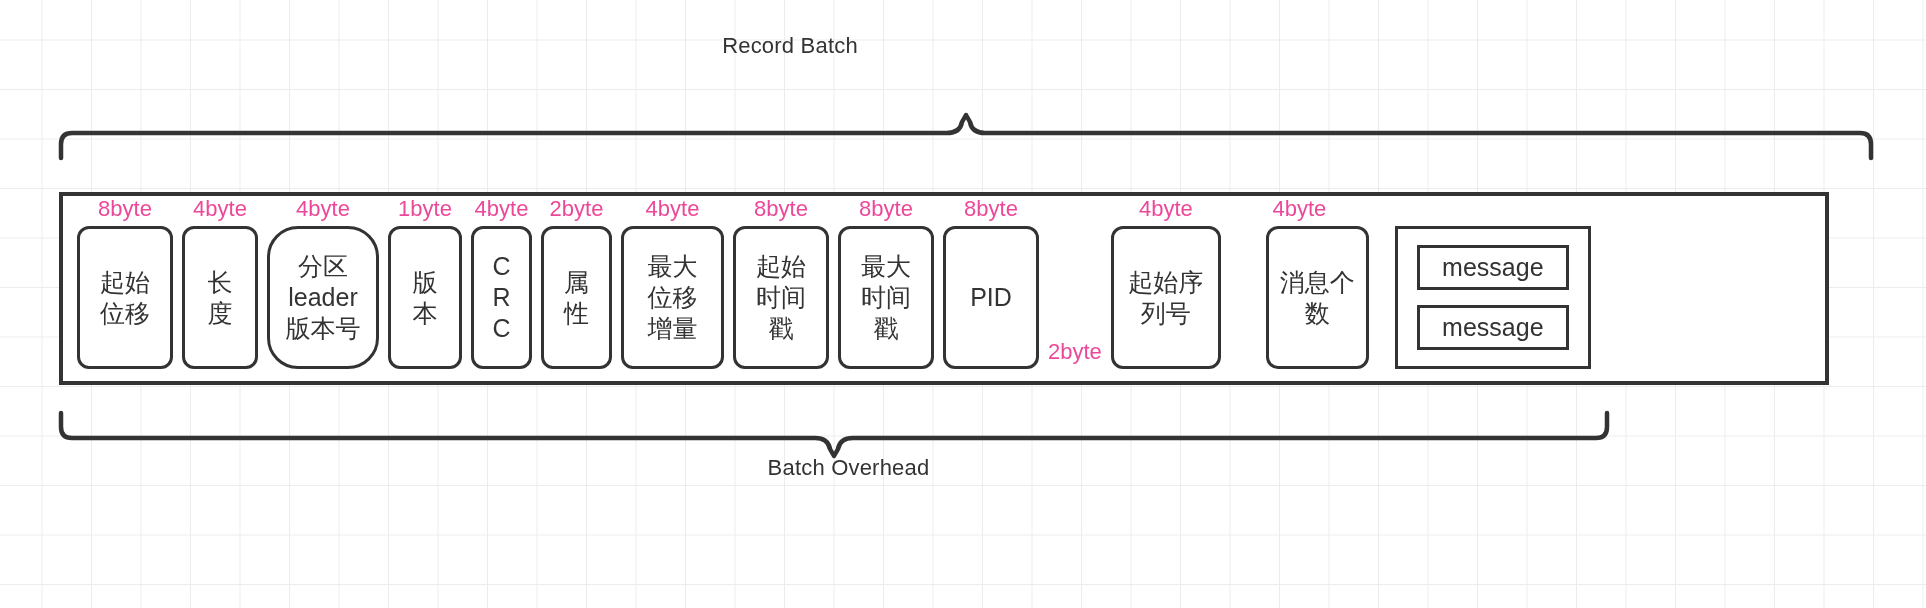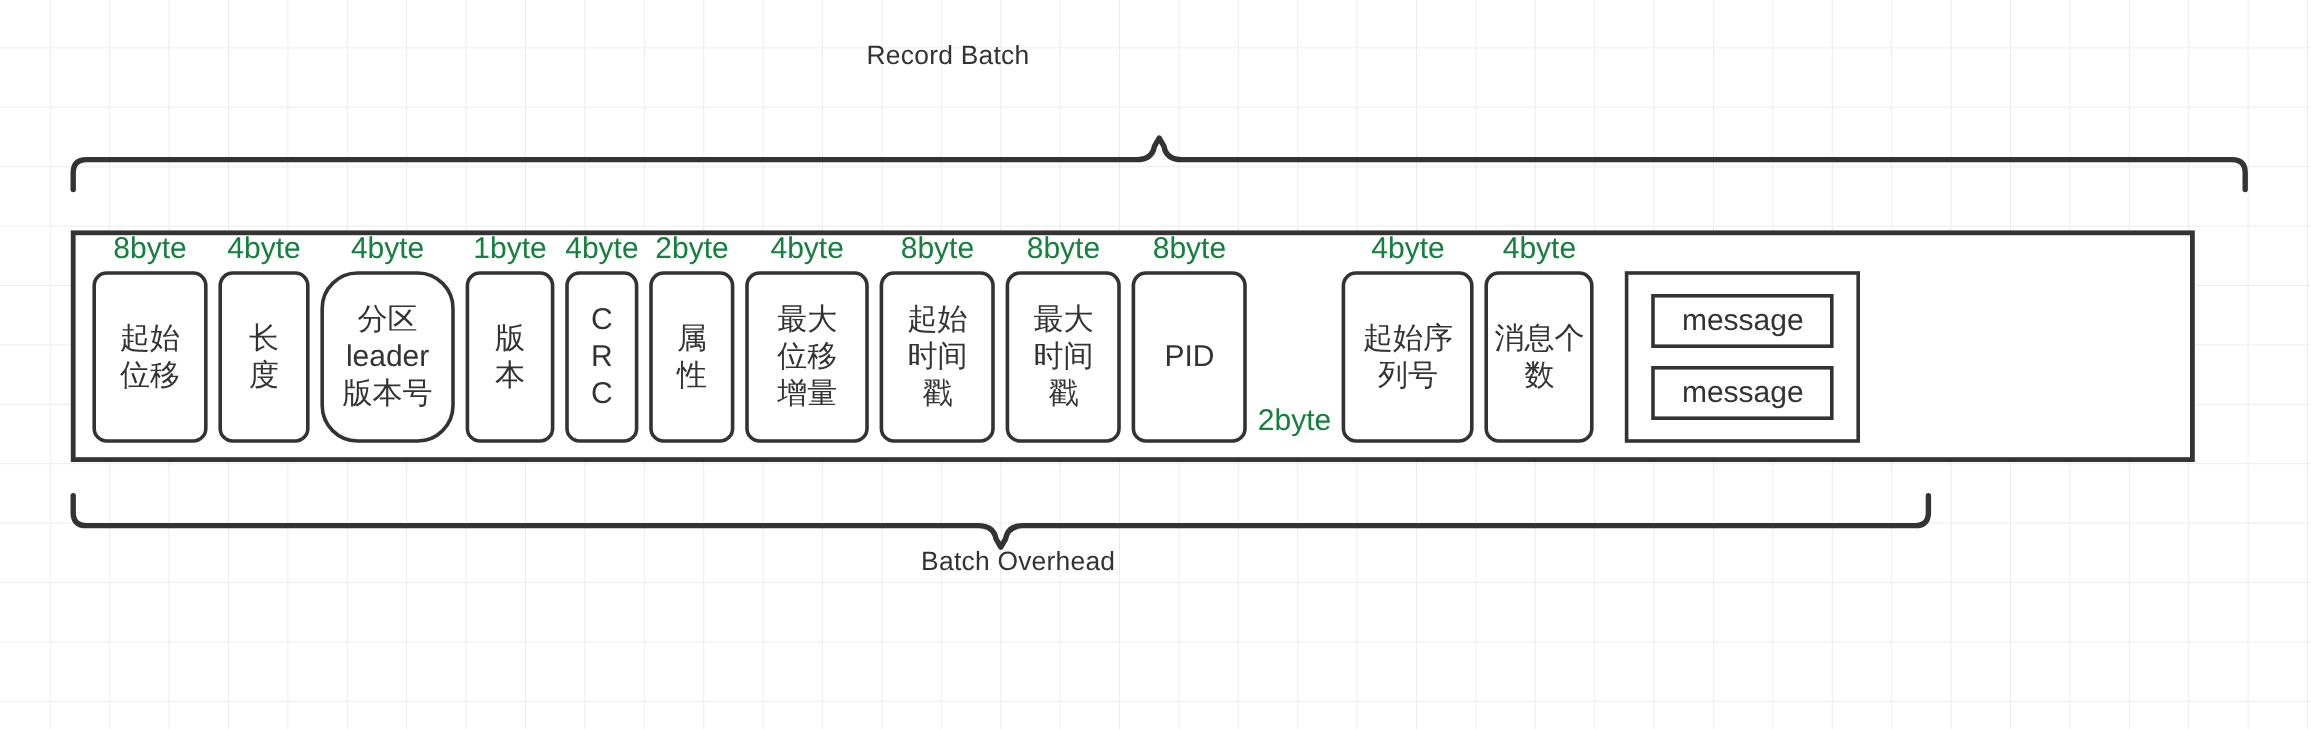--- a/index.html
+++ b/index.html
@@ -68,22 +68,22 @@
   }
 
   .field {
     display: flex;
     flex-direction: column;
     align-items: center;
     justify-content: flex-end;
     flex: 0 0 auto;
   }
   .field-size {
-    font-size: 25px;
-    color: #15803d;
+    font-size: 22px;
+    color: #ec4899;
     line-height: 1;
     margin-bottom: 6px;
     white-space: nowrap;
   }
   .field-box {
     border: 3.5px solid #333333;
     border-radius: 12px;
     background: #ffffff;
     box-sizing: border-box;
     display: flex;
@@ -105,21 +105,21 @@
   .w-leader       { width: 112px; border-radius: 31px; }
   .w-version      { width: 74px; }
   .w-crc          { width: 61px; }
   .w-attr         { width: 71px; }
   .w-maxdelta     { width: 103px; }
   .w-firstts      { width: 96px; }
   .w-maxts        { width: 96px; }
   .w-pid          { width: 96px; }
   .w-epoch        { width: 110px; }
   .w-firstseq     { width: 110px; }
-  .w-count        { width: 91px; }
+  .w-count        { width: 103px; margin-left: 36px; }
 
   
   #messages-block {
     margin-left: 17px;
     border: 3.5px solid #333333;
     background: #ffffff;
     box-sizing: border-box;
     width: 196px;
     height: 143px;
     display: flex;

